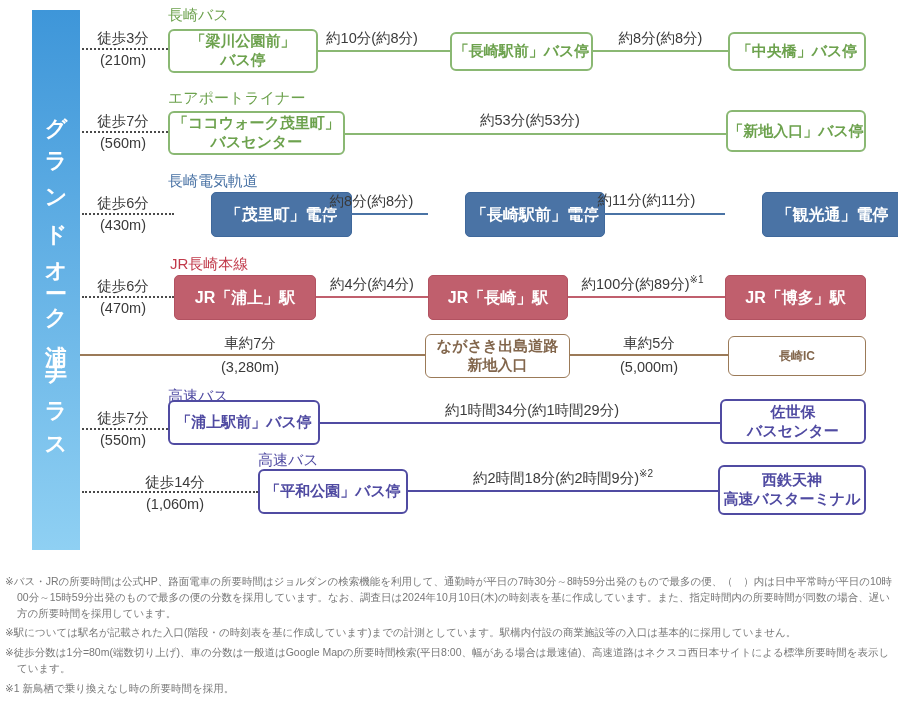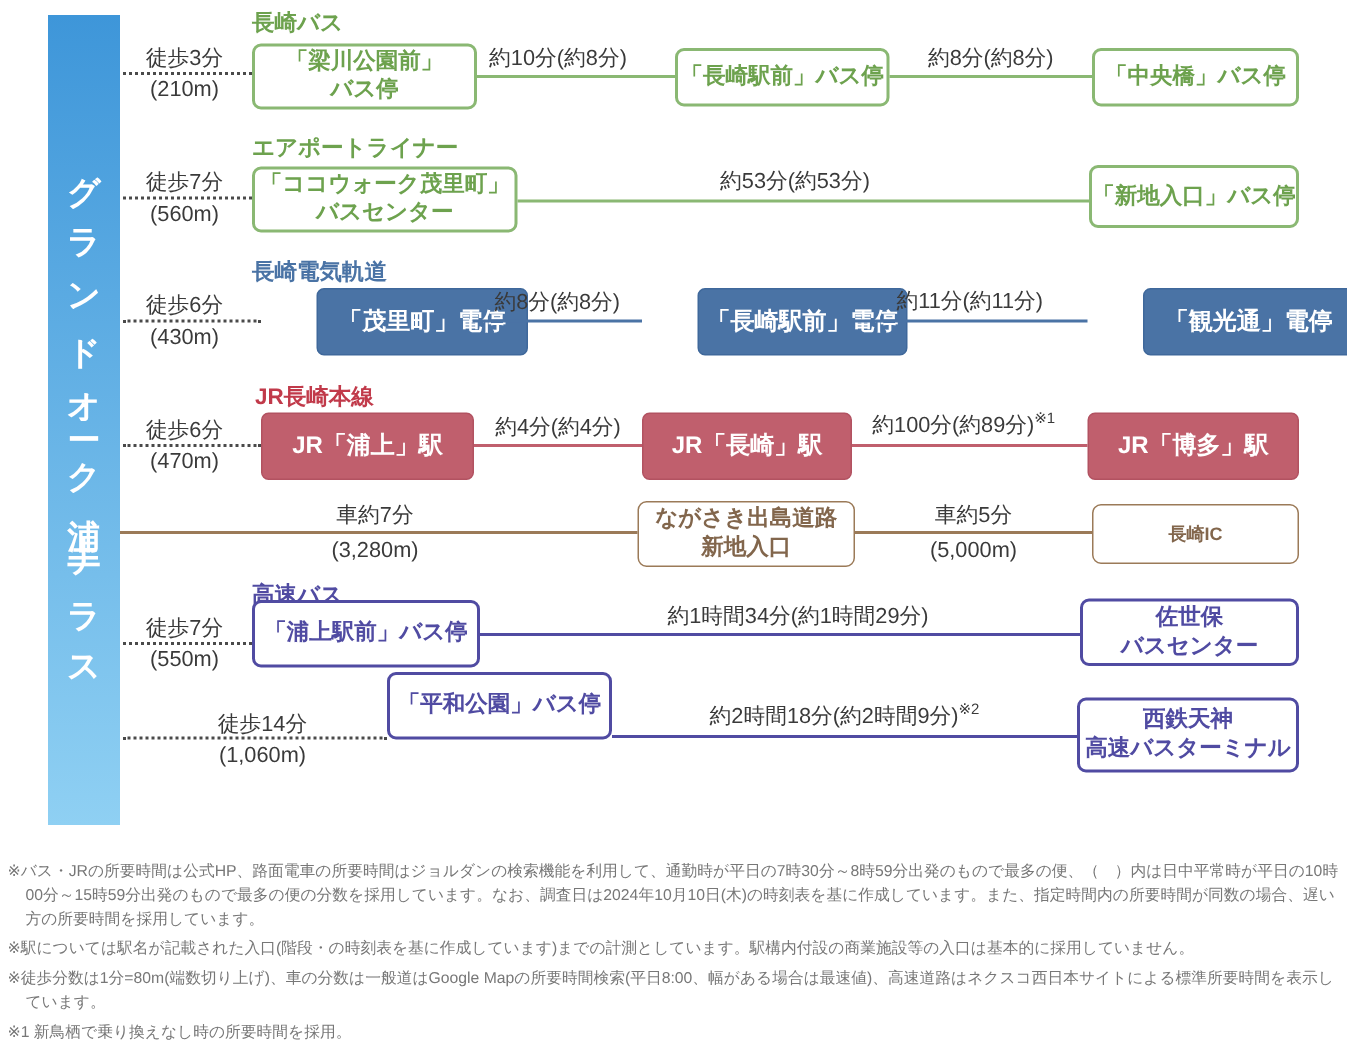--- a/index.html
+++ b/index.html
@@ -9,21 +9,21 @@
   }
   .bar{
     position:absolute;left:32px;top:10px;width:48px;height:540px;
     background:linear-gradient(180deg,var(--bar_top,#3e96d9),var(--bar_bottom,#8fd0f3));
     display:flex;align-items:center;justify-content:center;
   }
   .bar-text{
     writing-mode:vertical-rl;text-orientation:upright;
     color:#fff;font-weight:bold;font-size:22px;letter-spacing:11px;line-height:1;
   }
-  .line-label{position:absolute;font-weight:bold;font-size:15px;white-space:nowrap;}
+  .line-label{position:absolute;font-weight:normal;font-size:15px;white-space:nowrap;}
   .green-t{color:var(--green,#6da24e);}
   .blue-t{color:var(--blue,#4a73a5);}
   .red-t{color:var(--red_label,#c13a4a);}
   .purple-t{color:var(--purple,#504ba2);}
   .walk{position:absolute;font-size:14.5px;text-align:center;color:var(--ink,#3a3a3a);white-space:nowrap;}
   .seg{position:absolute;font-size:14.5px;text-align:center;color:var(--ink,#3a3a3a);white-space:nowrap;}
   .seg sup{font-size:10px;}
   .dotted{position:absolute;height:0;border-top:2px dotted var(--dot,#4a4a4a);}
   .conn{position:absolute;height:2px;}
   .bg-green{background:var(--green_border,#8ab873);}
@@ -149,21 +149,21 @@
   <div class="seg" style="left:332px;top:401px;width:400px">約1時間34分(約1時間29分)</div>
   <div class="box op" style="left:720px;top:399px;width:146px;height:45px">
     <span>佐世保</span>
     <span>バスセンター</span>
   </div>
 
   <div class="line-label purple-t" style="left:258px;top:451px">高速バス</div>
   <div class="walk" style="left:110px;top:473px;width:130px">徒歩14分</div>
   <div class="walk" style="left:110px;top:496px;width:130px">(1,060m)</div>
   <div class="dotted" style="left:82px;top:491px;width:176px"></div>
-  <div class="box op" style="left:258px;top:448px;width:150px;height:45px">
+  <div class="box op" style="left:258px;top:469px;width:150px;height:45px">
     <span>「平和公園」バス停</span>
   </div>
   <div class="conn bg-purple" style="left:408px;top:490px;width:310px"></div>
   <div class="seg" style="left:408px;top:468px;width:310px">
     <span>約2時間18分(約2時間9分)</span><sup>※2</sup>
   </div>
   <div class="box op" style="left:718px;top:465px;width:148px;height:50px">
     <span>西鉄天神</span>
     <span>高速バスターミナル</span>
   </div>

